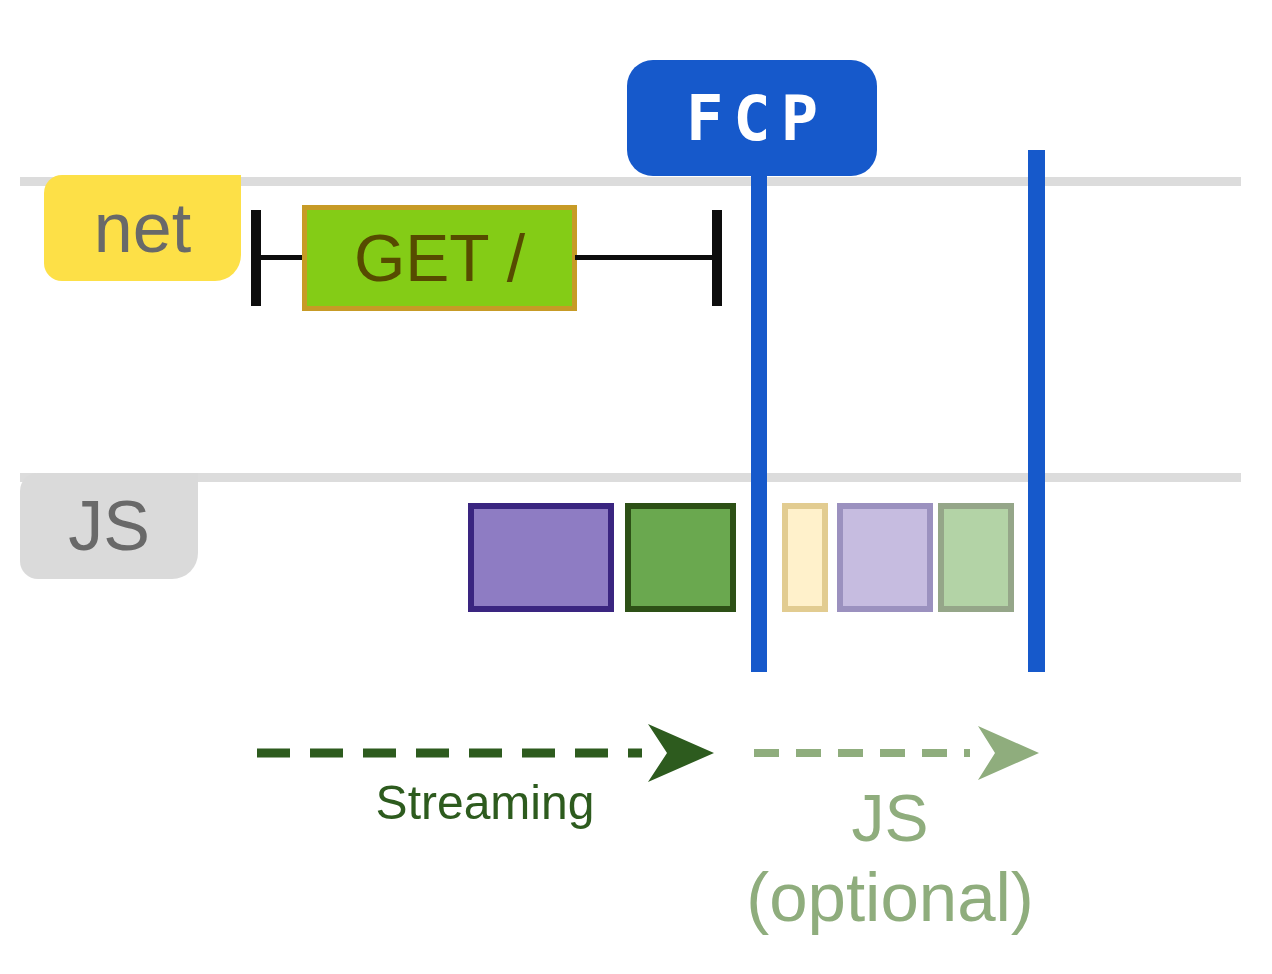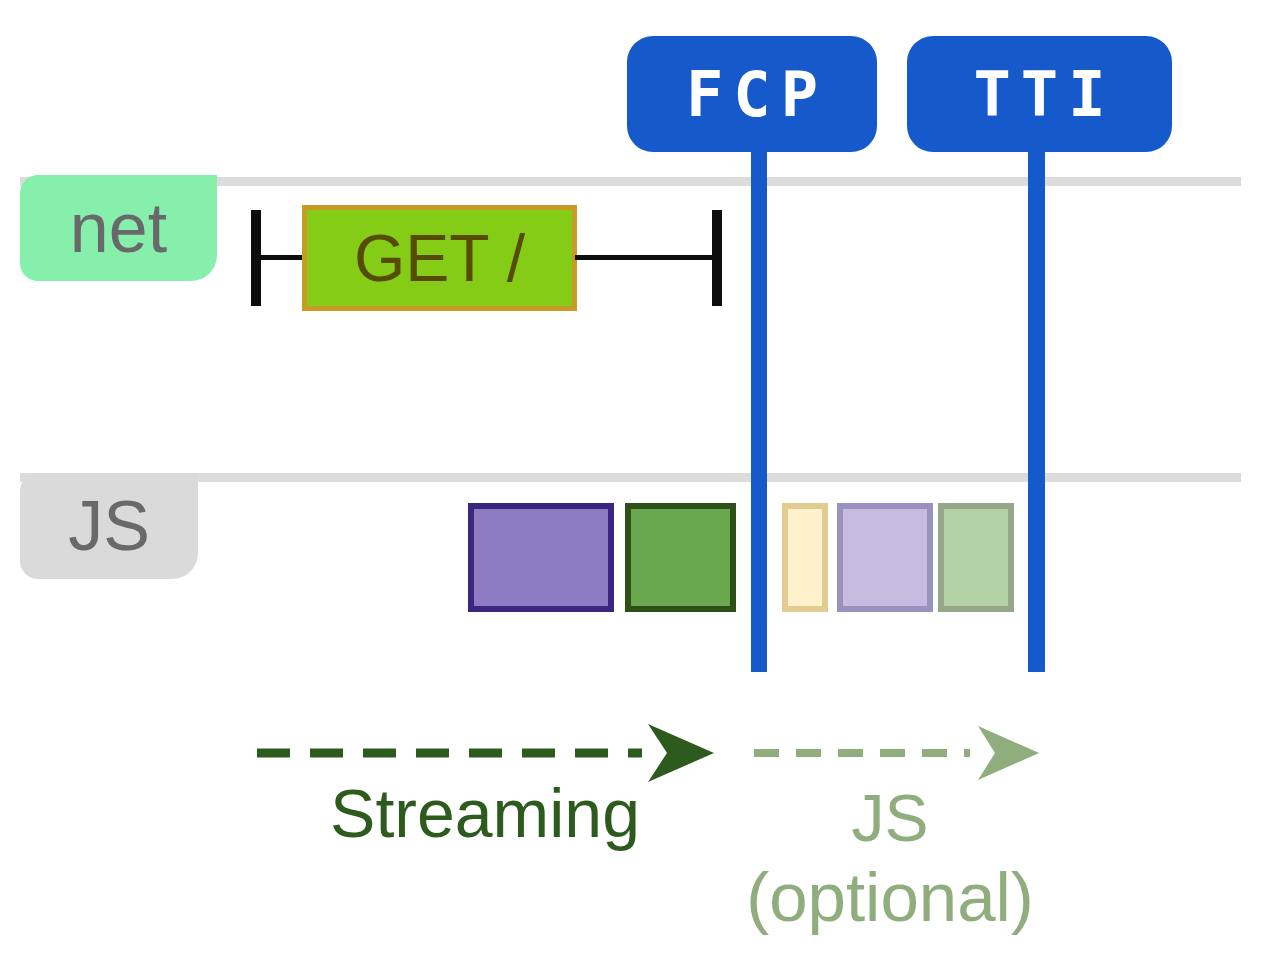--- a/index.html
+++ b/index.html
@@ -7,21 +7,21 @@
     position:relative;width:1272px;height:974px;background:#ffffff;overflow:hidden;
     font-family:"Liberation Sans", sans-serif;
   }
   .abs{position:absolute;box-sizing:border-box;}
 
   
   .badge{
     display:flex;align-items:center;justify-content:center;
     border-radius:26px;color:#ffffff;
     font-family:"DejaVu Sans Mono", monospace;font-weight:bold;
-    font-size:62px;letter-spacing:10px;text-indent:10px;
+    font-size:62px;letter-spacing:10px;text-indent:10px;margin-top:24px;
   }
   .badge-fcp{left:627px;top:36px;width:250px;height:116px;}
   .badge-tti{left:907px;top:36px;width:265px;height:116px;}
   .marker-line{top:150px;height:522px;}
   .marker-line-fcp{left:751px;width:16px;}
   .marker-line-tti{left:1028px;width:17px;}
 
   
   .lane-line{left:20px;width:1221px;height:9px;z-index:0;}
   .lane-line-net{top:177px;}
@@ -53,47 +53,44 @@
   .js-block-3{left:782px;width:46px;}
   .js-block-4{left:837px;width:96px;}
   .js-block-5{left:938px;width:76px;}
   .faded{opacity:.5;}
 
   
   .arrow-svg{top:721px;height:64px;}
   .arrow-svg-streaming{left:250px;width:470px;}
   .arrow-svg-js{left:748px;width:295px;}
   .caption{text-align:center;line-height:1.05;}
-  .caption-streaming{left:230px;top:778px;width:510px;font-size:68px;}
+  .caption-streaming{left:230px;top:778px;width:510px;font-size:48px;}
   .caption-js{left:740px;top:784px;width:300px;font-size:66px;}
   .caption-js-sub{left:700px;top:862px;width:380px;font-size:69px;}
 </style>
 </head>
 <body>
 
 <div class="stage">
 
   <div class="abs lane-line lane-line-net" style="background-color: rgb(220, 220, 220);"></div>
   <div class="abs lane-line lane-line-js" style="background-color: rgb(220, 220, 220);"></div>
 
-  <div class="abs lane-label lane-label-net" style="background-color: #86efac; color: rgb(105, 105, 105);">
+  <div class="abs lane-label lane-label-net" style="background-color: #fde047; color: rgb(105, 105, 105); margin-left: 24px;">
     <span>net</span>
   </div>
   <div class="abs lane-label lane-label-js" style="background-color: rgb(218, 218, 218); color: rgb(105, 105, 105);">
     <span>JS</span>
   </div>
 
   <div class="abs marker-line marker-line-fcp" style="background-color: rgb(22, 89, 203);"></div>
   <div class="abs marker-line marker-line-tti" style="background-color: rgb(22, 89, 203);"></div>
 
   <div class="abs badge badge-fcp" style="background-color: rgb(22, 89, 203); color: rgb(255, 255, 255);">
     <span>FCP</span>
-  </div>
-  <div class="abs badge badge-tti" style="background-color: rgb(22, 89, 203); color: rgb(255, 255, 255);">
-    <span>TTI</span>
   </div>
 
   <div class="abs tick tick-left" style="background-color: rgb(13, 13, 13);"></div>
   <div class="abs conn conn-left" style="background-color: rgb(13, 13, 13);"></div>
   <div class="abs request-box" style="background-color: #84cc16; border-color: rgb(199, 155, 38); color: rgb(86, 75, 0);">
     <span>GET /</span>
   </div>
   <div class="abs conn conn-right" style="background-color: rgb(13, 13, 13);"></div>
   <div class="abs tick tick-right" style="background-color: rgb(13, 13, 13);"></div>
 

